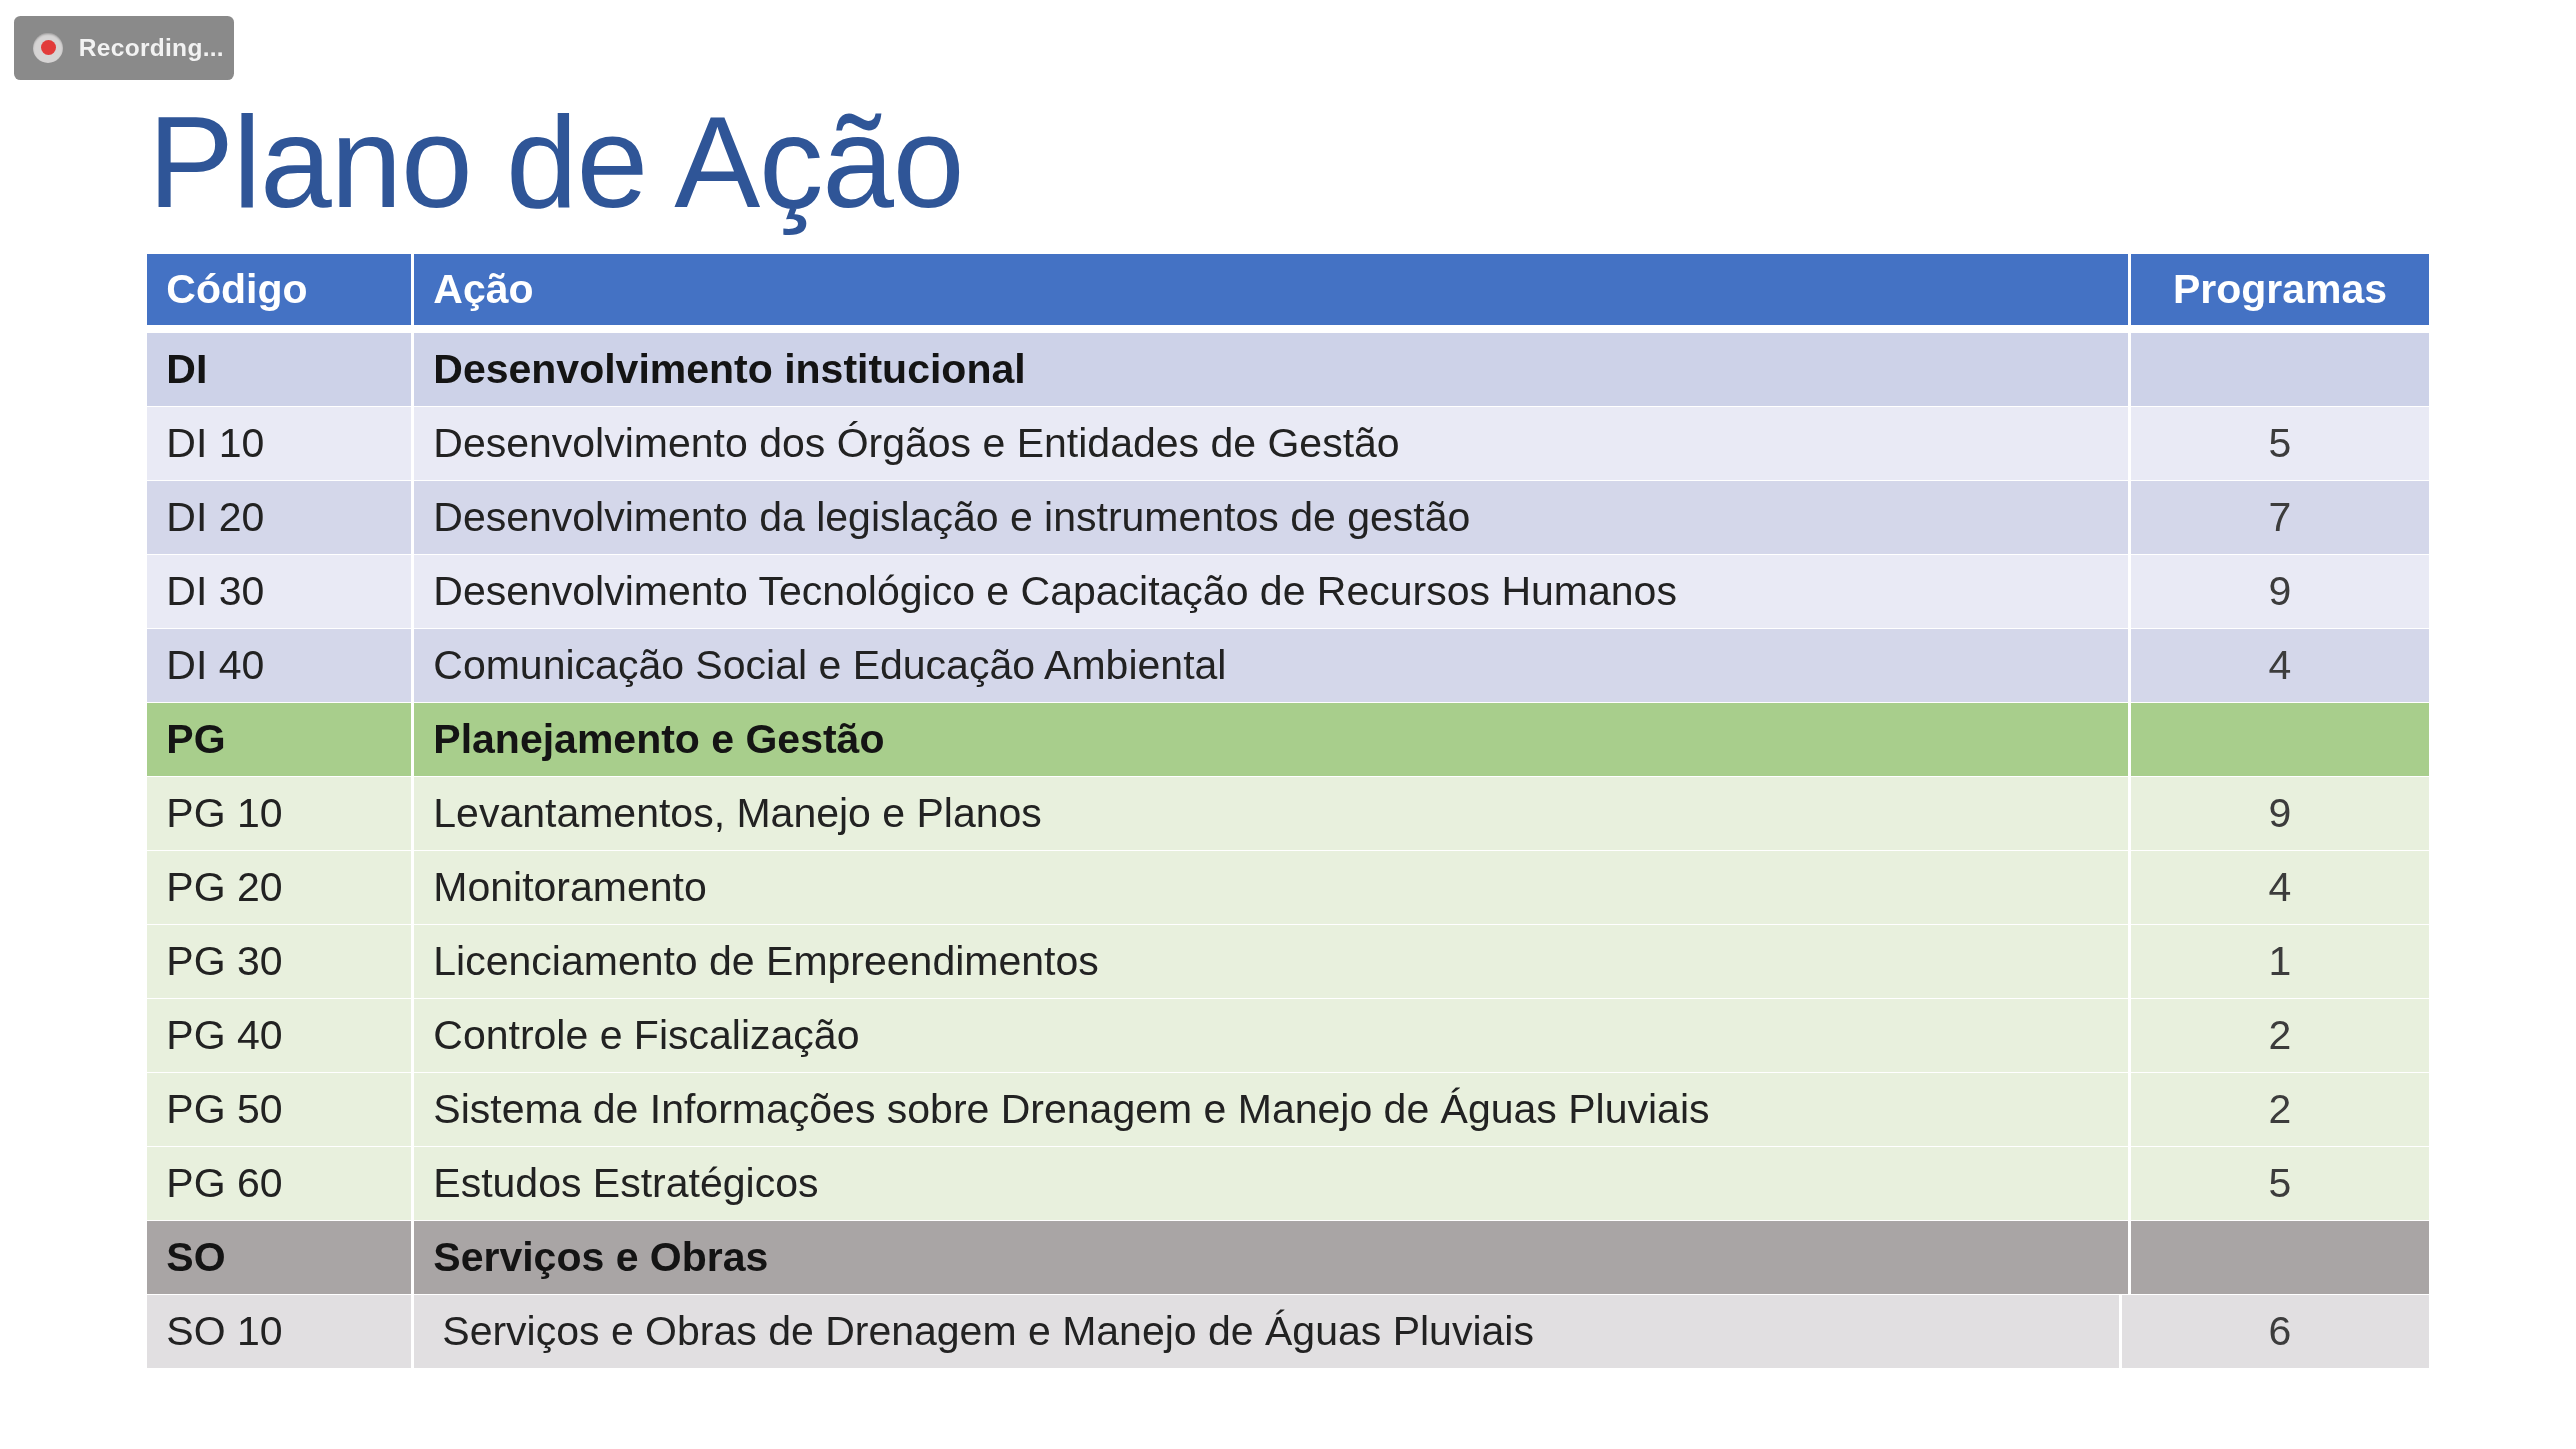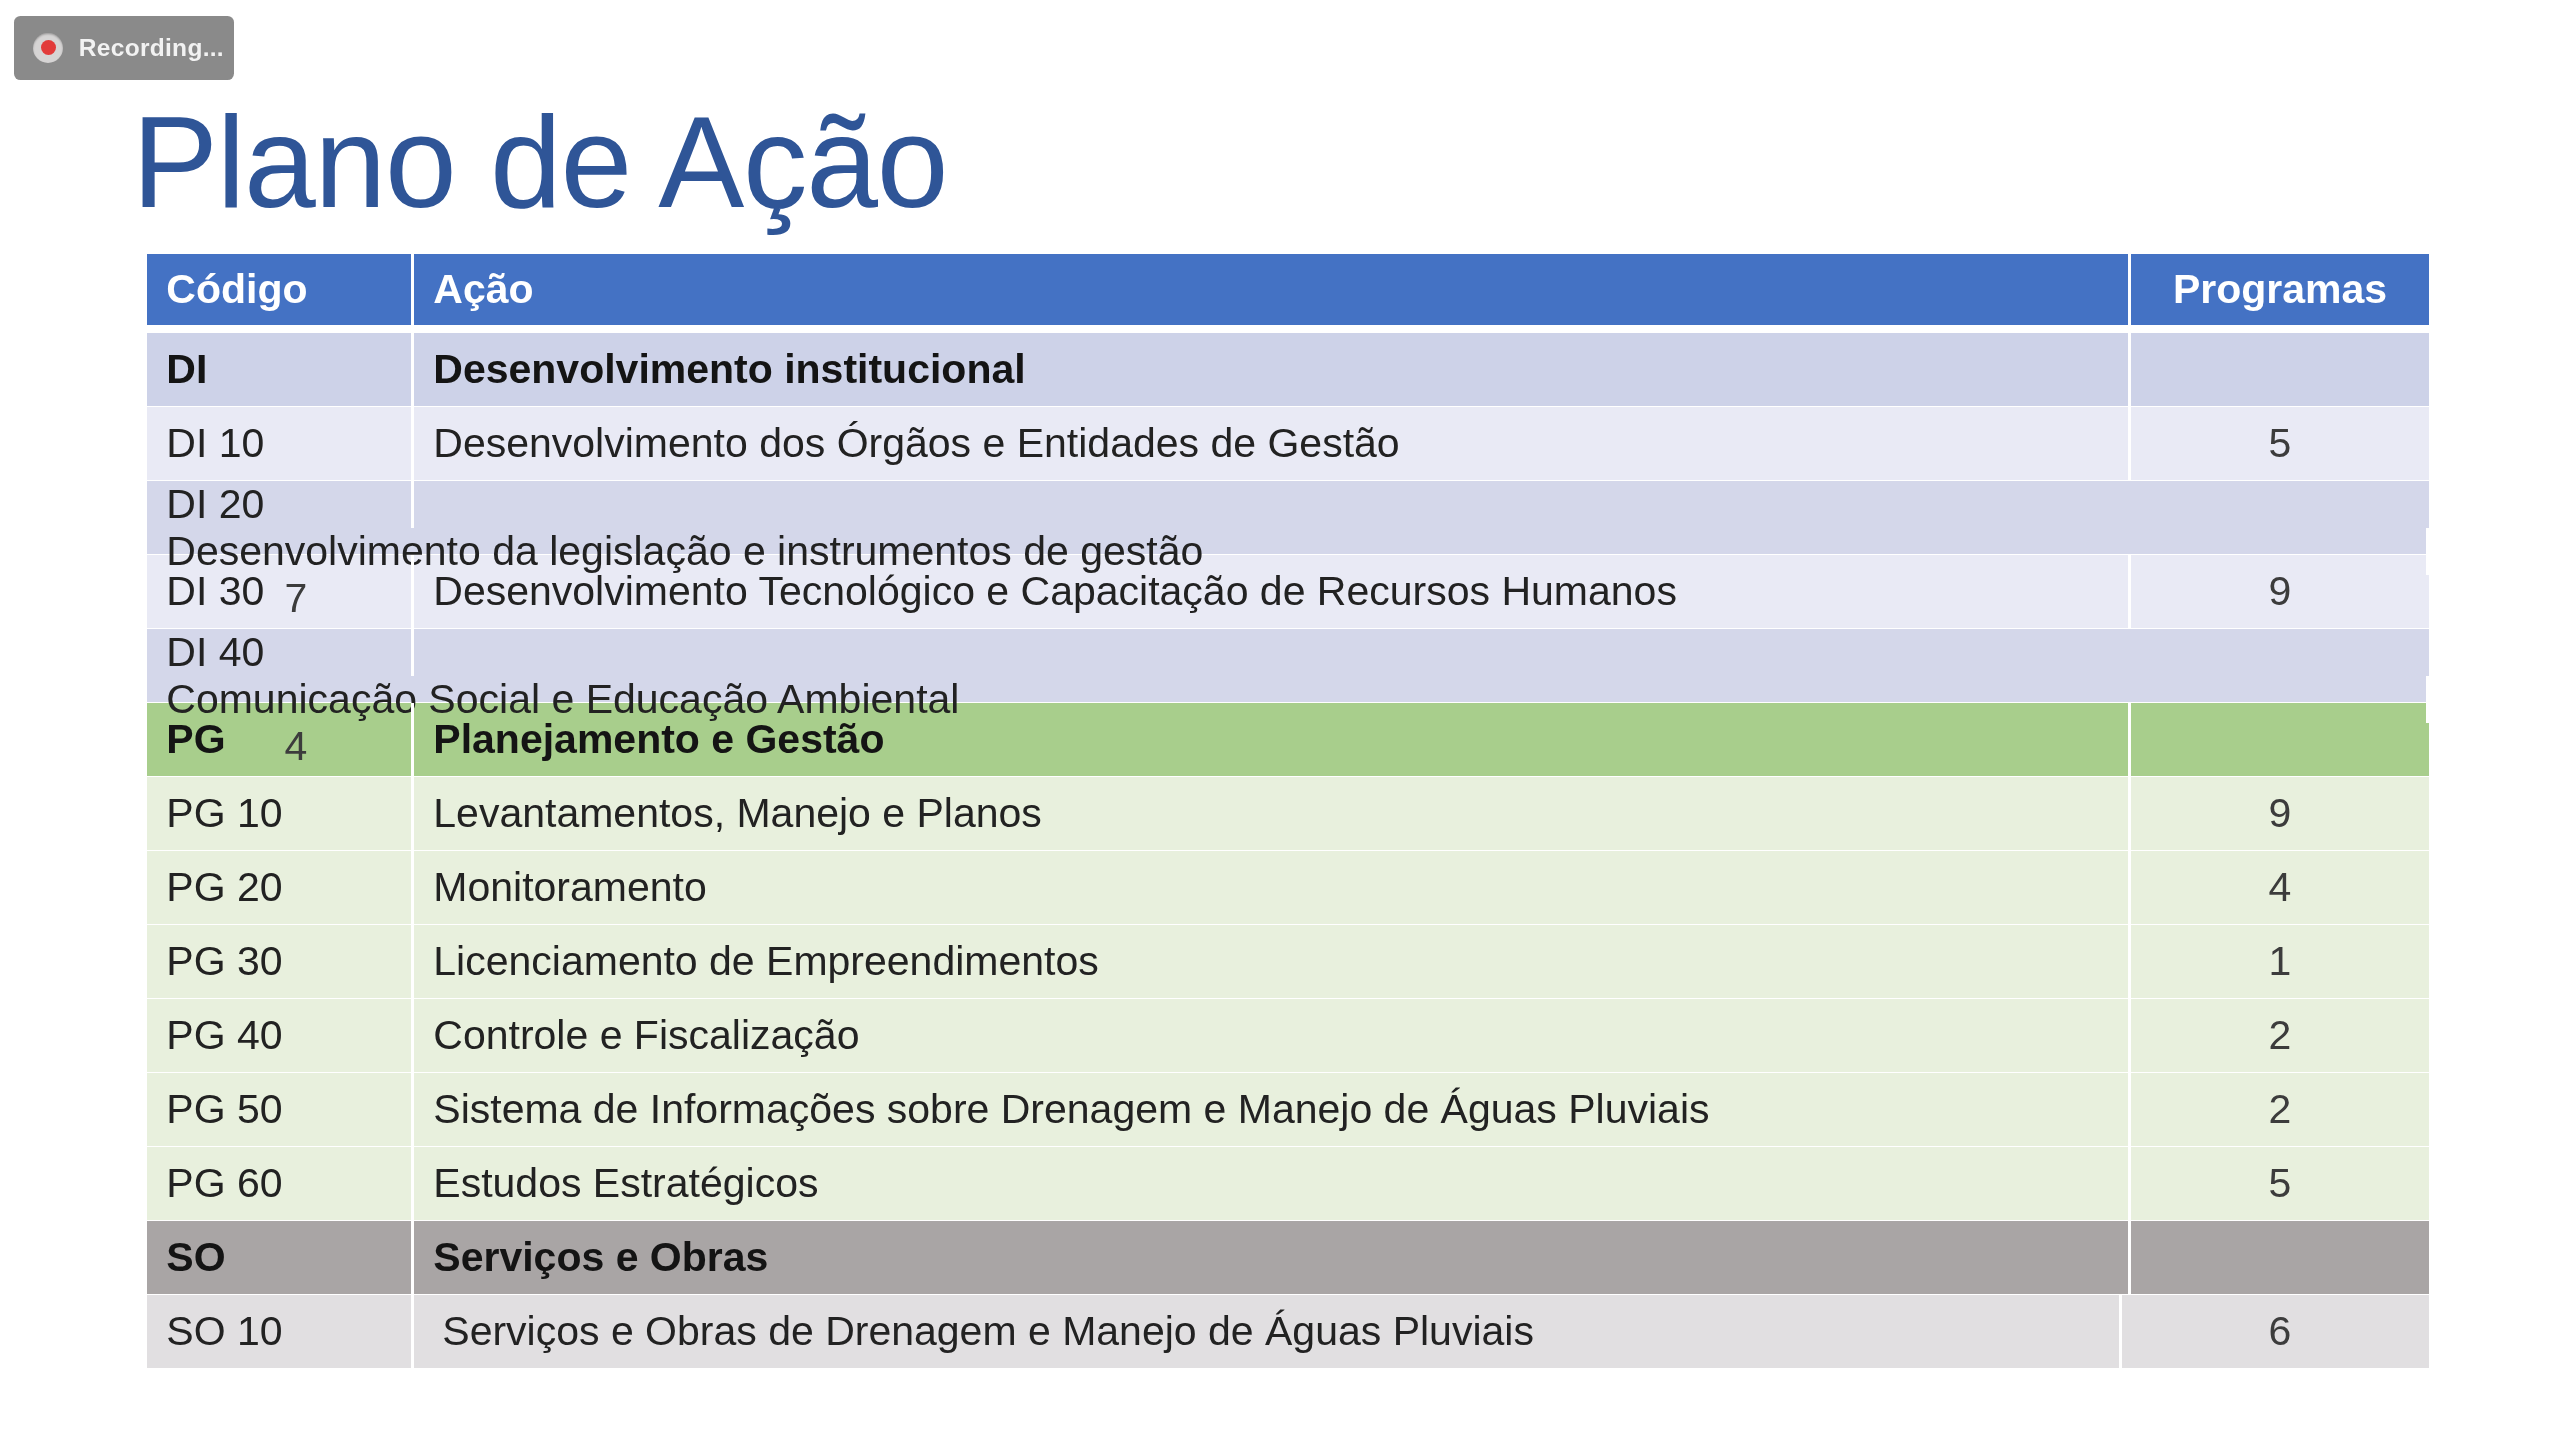--- a/index.html
+++ b/index.html
@@ -27,21 +27,21 @@
     box-shadow: inset 0 1.3px 1.9px rgba(0,0,0,.25);
   }
   .dot { width: 15.5px; height: 15.5px; border-radius: 50%; background: var(--dot, #e23b3a); }
   .badge-label {
     color: #f2f2f2; font-size: 24.5px; font-weight: 700;
     margin-left: 15.5px; letter-spacing: 0.3px;
   }
 
   
   .title {
-    position: absolute; left: 132px; top: 95px;
+    position: absolute; left: 148px; top: 95px;
     margin: 0;
     font-size: 129px; line-height: 1.05; font-weight: 400;
     letter-spacing: -1.3px;
     color: var(--title-color, #2f5597);
   }
 
   
   .table { position: absolute; left: 147px; top: 254px; width: 2282px; }
   .trow {
     display: flex; height: 73px; margin-bottom: 1px;
@@ -55,21 +55,21 @@
   .cell { display: flex; align-items: center; box-sizing: border-box; }
   .c1 { width: 267px; padding-left: 19.3px; border-right: 3.9px solid #ffffff; }
   .c2 { flex: 1; padding-left: 19.3px; border-right: 3.9px solid #ffffff; }
   .c3 { width: 298px; justify-content: center; }
   .trow .c3 { color: #3c3c3c; }
   .thead .c3 { color: #ffffff; }
   .section { font-weight: 700; color: #141414; }
 
   .di-header { background: var(--di-header, #cdd2e8); }
   .di-light  { background: var(--di-row-light, #e9eaf5); }
-  .di-dark   { background: var(--di-row-dark, #d4d7ea); flex-direction: column; }
+  .di-dark   { background: var(--di-row-dark, #d4d7ea); }
   .pg-header { background: var(--pg-header, #a8ce8c); }
   .pg-row    { background: var(--pg-row, #e8f0dd); }
   .so-header { background: var(--so-header, #a9a5a5); }
   .so-row    { background: var(--so-row, #e1dfe1); gap: 9px; }
 </style>
 </head>
 <body>
 
 <div class="badge">
   <span class="dot-ring">

